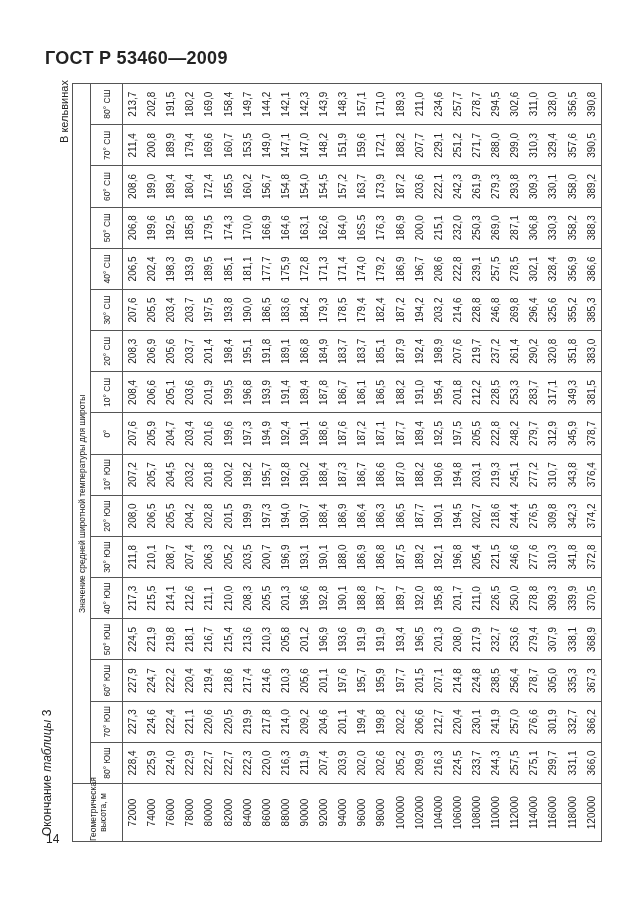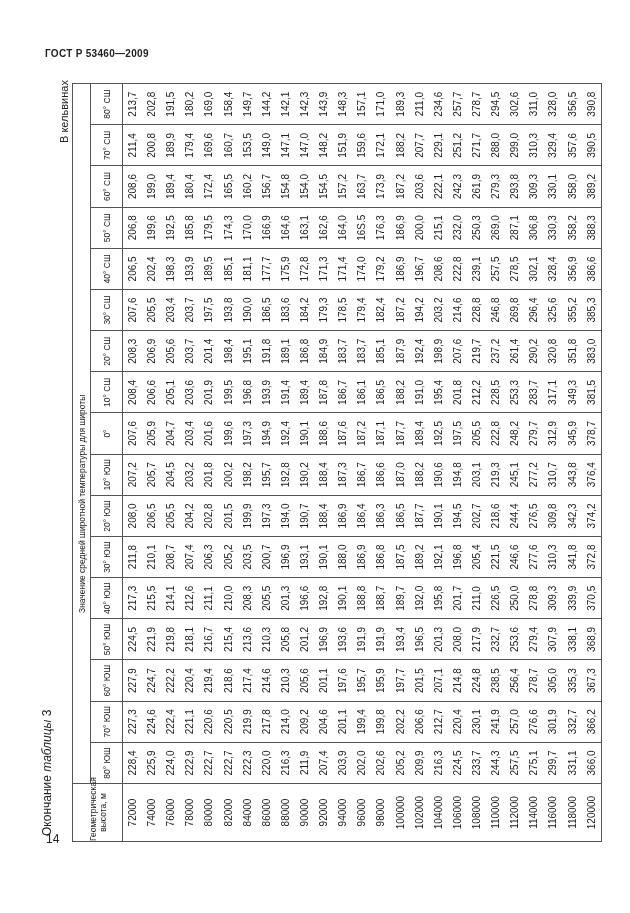--- a/index.html
+++ b/index.html
@@ -1,18 +1,18 @@
 <!DOCTYPE html>
 <html><head>
 <meta charset="utf-8">
 <style>
   html, body { margin:0; padding:0; background:#fff; }
   body { width:630px; height:913px; position:relative; overflow:hidden;
          font-family:"Liberation Sans", sans-serif; color:#222; }
-  .doc-header { position:absolute; left:45px; top:48px; font-size:10px; font-weight:bold; letter-spacing:0.3px; }
+  .doc-header { position:absolute; left:45px; top:48px; font-size:18px; font-weight:bold; letter-spacing:0.3px; }
   .page-number { position:absolute; left:46px; top:832px; font-size:12px; }
   .rot { position:absolute; transform-origin:0 0; transform:rotate(-90deg); white-space:nowrap; }
   .caption { left:40px; top:836px; font-size:12px; }
   .caption .it { font-style:italic; }
   .units { left:58px; top:143px; font-size:11px; }
   .tbl-wrap { position:absolute; left:72px; top:842px; width:759px; height:530px;
               transform-origin:0 0; transform:rotate(-90deg); }
   table { border-collapse:collapse; width:759px; height:530px; table-layout:fixed; font-size:10px; }
   td, th { border:1px solid #555; padding:0; text-align:center; font-weight:normal; }
   th.alt-head { width:57px; font-size:8.5px; line-height:10px; }

